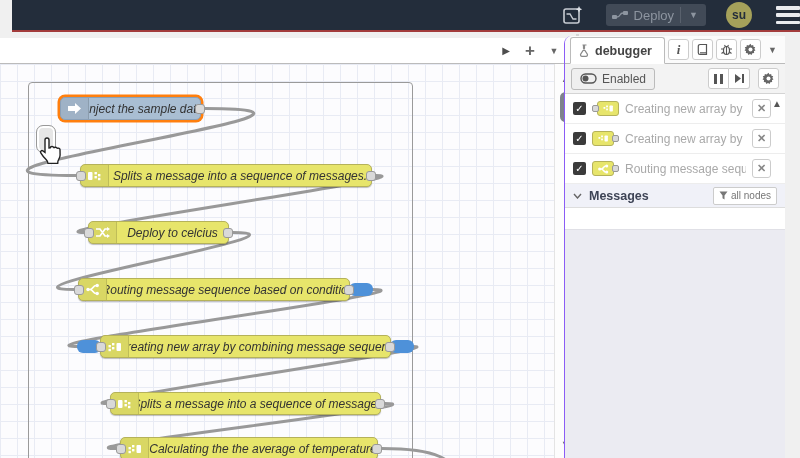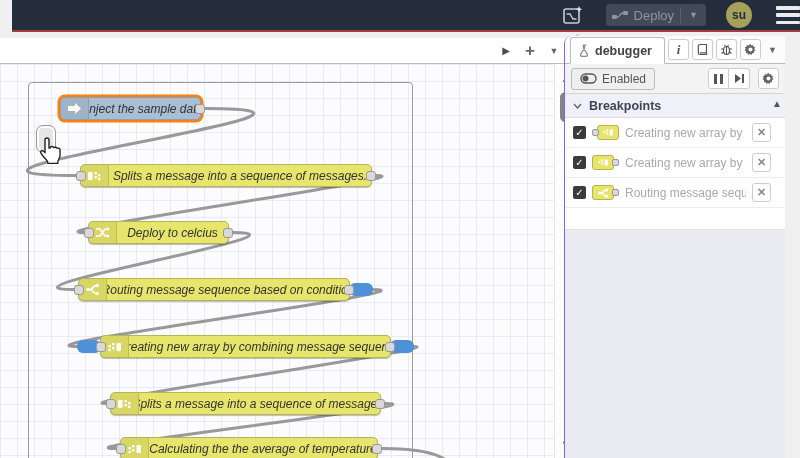--- a/index.html
+++ b/index.html
@@ -379,28 +379,20 @@
         <div class="sq-btn">
           <svg width="13" height="13" viewBox="0 0 13 13">
             <path d="M6.5 0.8 l.9 1.6 1.8-.4.2 1.8 1.8.5-.9 1.6 1.2 1.4-1.6 1 .3 1.8-1.9.1-.7 1.7-1.6-1-1.6 1-.7-1.7-1.9-.1.3-1.8-1.6-1L1.7 6 .8 4.3l1.8-.5.2-1.8 1.8.4z" fill="#666"></path>
             <circle cx="6.5" cy="6.5" r="2" fill="#fff"></circle>
           </svg>
         </div>
       </div>
     </div>
 
     <div class="side-content">
-      <div class="section-head">
-        <span class="chev">
-          <svg width="9" height="6" viewBox="0 0 9 6">
-              <path d="M1 1l3.5 4L8 1" stroke="#666" stroke-width="1.4" fill="none"></path>
-            </svg>
-        </span>
-        <span>Breakpoints</span>
-      </div>
       <div class="bp-rows" id="bp-rows">
           <div class="bp-row">
             <span class="checkbox">✓</span>
             <span class="mini-node">
               <span class="mini-port left"></span>
               <span class="mini-body">
                 <svg width="12" height="9" viewBox="0 0 15 12">
                   <rect x="9.5" y="2" width="4.5" height="8" rx="1" fill="#fff"></rect>
                   <rect x="5" y="2" width="2.4" height="2.4" fill="#fff"></rect>
                   <rect x="5" y="6" width="2.4" height="2.4" fill="#fff"></rect>
@@ -437,17 +429,31 @@
                   <circle cx="11.2" cy="2.5" r="2" fill="#fff"></circle>
                   <circle cx="11.2" cy="10.5" r="2" fill="#fff"></circle>
                 </svg>
               </span>
               <span class="mini-port right"></span>
             </span>
             <span class="bp-label">Routing message sequence based on condition</span>
             <span class="x-btn">✕</span>
           </div>
         </div>
+      <div class="section-head">
+        <span class="chev">
+          <svg width="9" height="6" viewBox="0 0 9 6">
+              <path d="M1 1l3.5 4L8 1" stroke="#666" stroke-width="1.4" fill="none"></path>
+            </svg>
+        </span>
+        <span>Messages</span>
+        <div class="filter-btn">
+          <svg width="9" height="9" viewBox="0 0 9 9">
+            <path d="M0.5 0.5h8L5.5 4.5v4l-2-1.2v-2.8z" fill="#777"></path>
+          </svg>
+          <span>all nodes</span>
+        </div>
+      </div>
       <div class="msg-empty"></div>
       <div class="side-scroll-up">▲</div>
     </div>
   </div>
 </div>
 
 </body></html>

